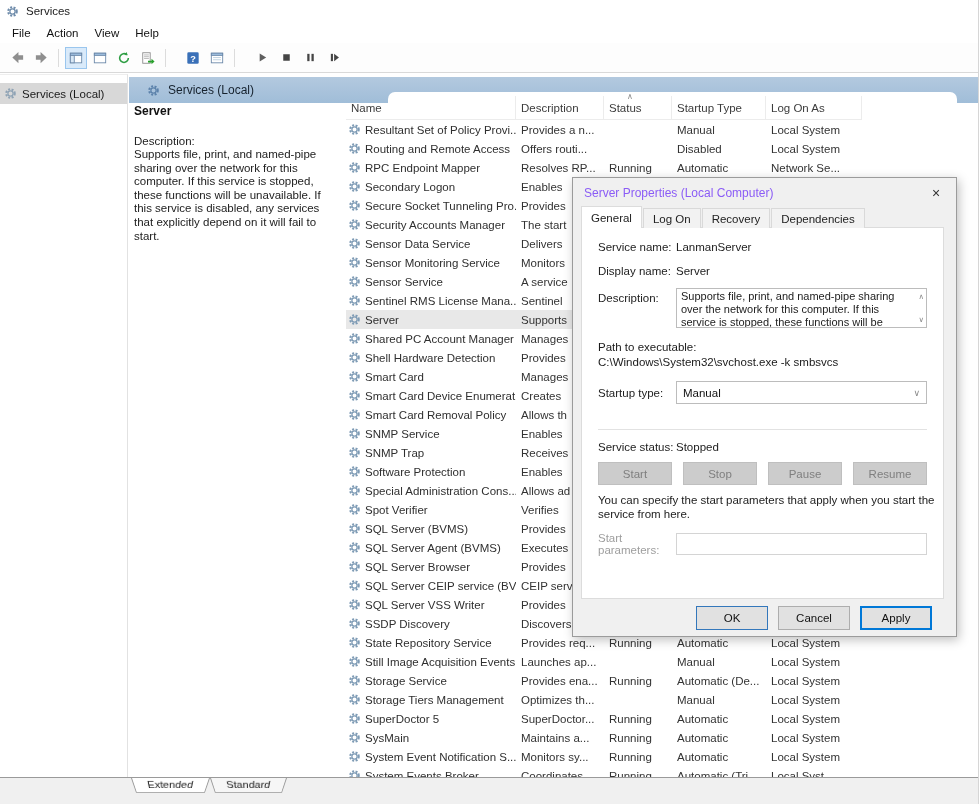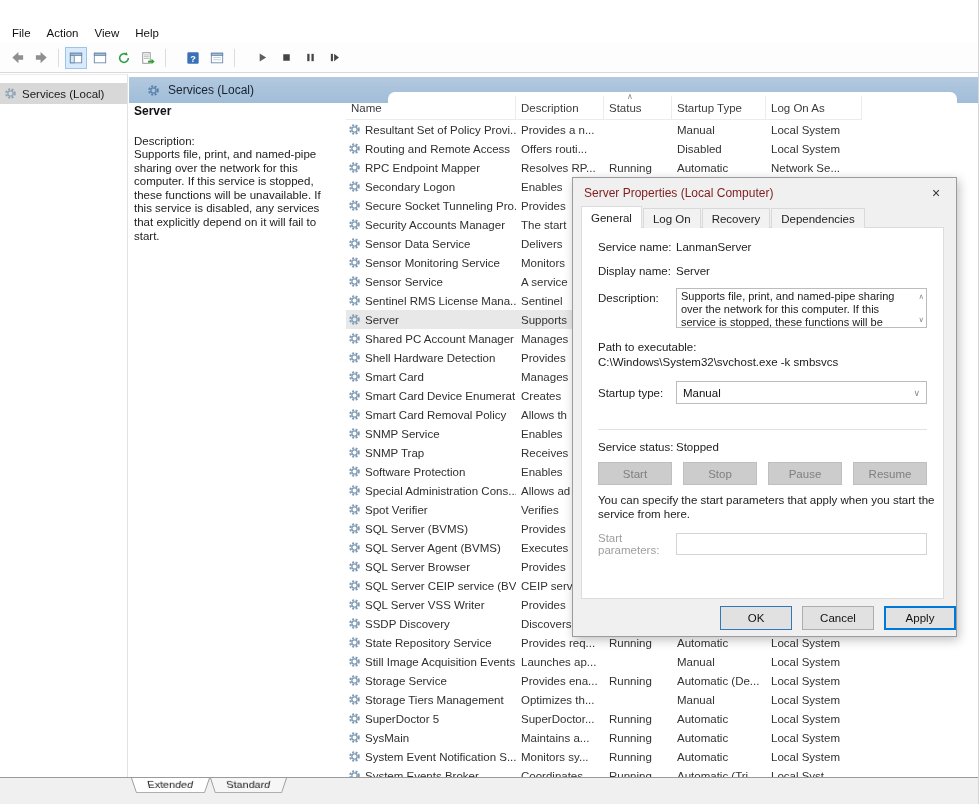--- a/index.html
+++ b/index.html
@@ -43,49 +43,58 @@
   .gear { display:inline-flex; color:#7e9bb5; flex:none; }
   
   .footerbar { position:absolute; left:0; top:777px; width:979px; height:27px; background:#f0f0f0; border-top:1px solid #9a9a9a; }
   .ftabs { position:absolute; left:131px; top:0px; display:flex; }
   .ftab { position:relative; height:17px; padding:1px 14px 0 14px; font-size:11.5px; color:#222; background:#f6f6f6; border:1px solid #9a9a9a; border-top:none; transform:perspective(8px) rotateX(-4deg); transform-origin:top; }
   .ftab.active { background:#ffffff; z-index:2; }
   .statusstrip { position:absolute; left:0; top:795px; width:979px; height:9px; background:#f0f0f0; }
   
   .dialog { position:absolute; left:572px; top:177px; width:385px; height:460px; background:#f0f0f0; border:1px solid #9b9b9b; box-shadow:2px 3px 10px rgba(0,0,0,.25); z-index:10; display:flex; flex-direction:column; }
   .dlg-title { height:30px; display:flex; align-items:center; padding:0 6px 0 11px; }
-  .dlg-title .t { font-size:12px; color:#7f1d1d; flex:1; }
+  .dlg-title .t { font-size:12px; color:#8b5cf6; flex:1; }
   .dlg-close { width:28px; height:22px; display:flex; align-items:center; justify-content:center; font-size:14px; color:#333; }
   .dlg-tabs { display:flex; padding-left:8px; position:relative; z-index:2; }
   .dtab { padding:4px 9px 3px 9px; font-size:11.5px; color:#222; background:#f2f2f2; border:1px solid #d9d9d9; border-bottom:none; margin-right:1px; }
   .dtab.active { background:#fff; padding-top:5px; margin-top:-2px; border-color:#dcdcdc; }
   .dlg-page { position:relative; margin:-1px 12px 0 8px; height:372px; background:#fff; border:1px solid #dcdcdc; padding:13px 16px 0 16px; overflow:hidden; z-index:1; }
   .frow { display:flex; align-items:center; font-size:11.5px; color:#222; }
   .frow .lbl { width:78px; flex:none; }
   .desc-box { position:relative; flex:1; height:40px; border:1px solid #bcbcbc; padding:1px 16px 0 4px; font-size:11px; line-height:13px; color:#222; overflow:hidden; }
   .desc-box .sarr { position:absolute; right:2px; font-size:7.5px; color:#888; }
   .desc-box .up { top:1px; } .desc-box .dn { bottom:1px; }
   .combo { flex:1; height:23px; border:1px solid #bcbcbc; background:#fff; display:flex; align-items:center; padding:0 6px; font-size:11.5px; color:#111; }
   .combo .chev { margin-left:auto; font-size:9px; color:#888; }
   .dlg-hr { margin-top:25px; border-top:1px solid #e2e2e2; }
   .svcbtns { display:flex; gap:11px; margin-top:9px; }
   .btn-dis { flex:1; height:23px; background:#cccccc; border:1px solid #bfbfbf; color:#7f7f7f; font-size:11.5px; display:flex; align-items:center; justify-content:center; }
   .hint { margin-top:9px; font-size:11.5px; line-height:13.5px; color:#222; width:345px; }
   .params-input { flex:1; height:22px; border:1px solid #d4d4d4; background:#fff; font-family:"Liberation Sans",sans-serif; font-size:11.5px; padding:0 4px; color:#333; }
   .lbl.disabled { color:#9e9e9e; }
-  .dlg-footer { height:37px; display:flex; align-items:center; justify-content:flex-end; gap:10px; padding-right:0; }
+  .dlg-footer { height:37px; display:flex; align-items:center; justify-content:flex-end; gap:10px; padding-right:24px; }
   .btn { width:72px; height:24px; background:#e1e1e1; border:1px solid #adadad; font-size:11.5px; color:#111; display:flex; align-items:center; justify-content:center; }
   .btn.default { border-color:#3377bb; }
   .btn.focus { border:2px solid #0078d7; }
 </style>
 </head>
 <body>
 
 <div class="window">
 
+  <div class="titlebar">
+    <span class="gear" style="color:#6f8cab">
+        <svg viewBox="0 0 16 16" width="13" height="13">
+          <circle cx="8" cy="8" r="5.2" fill="none" stroke="currentColor" stroke-width="2.6" stroke-dasharray="2.4 1.8"></circle>
+          <circle cx="8" cy="8" r="3.2" fill="none" stroke="currentColor" stroke-width="1.5"></circle>
+        </svg>
+      </span>
+    <span class="ttl">Services</span>
+  </div>
 
   <div class="menubar">
       <span class="menu-item">File</span>
       <span class="menu-item">Action</span>
       <span class="menu-item">View</span>
       <span class="menu-item">Help</span>
     </div>
 
   <div class="toolbar">
       <span class="tool-btn">

